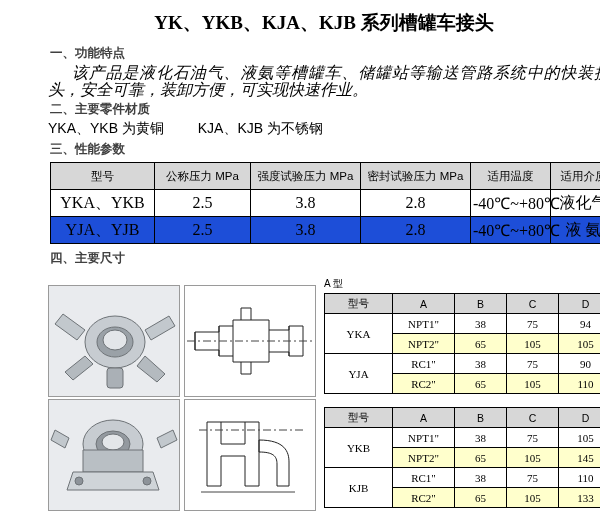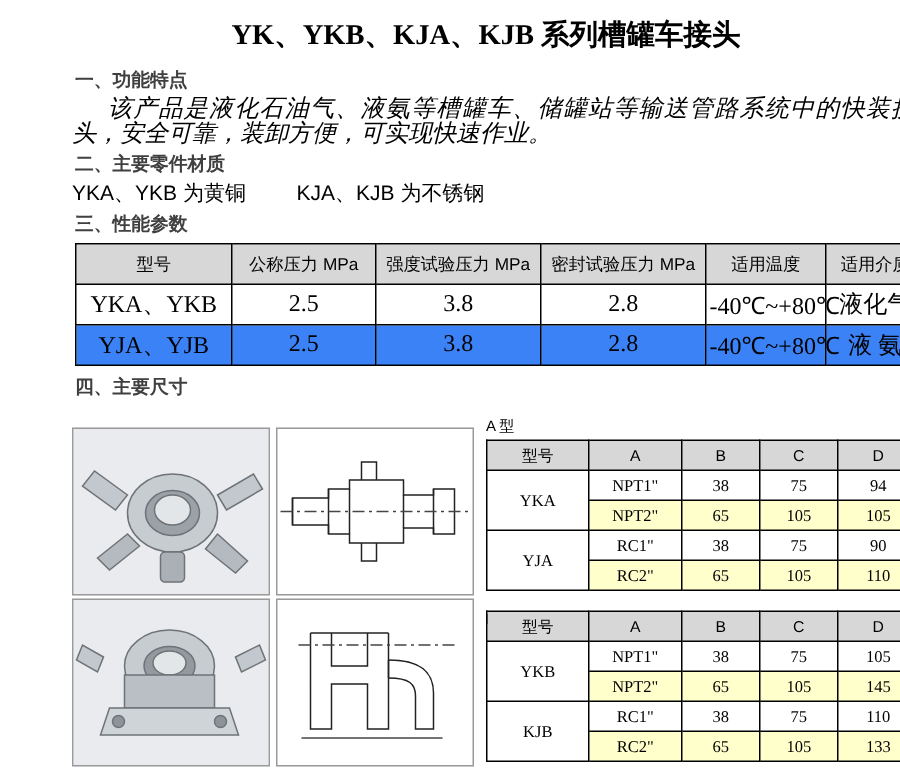--- a/index.html
+++ b/index.html
@@ -73,21 +73,21 @@
     font-family: "Liberation Serif", serif;
     height: 26px;
     padding: 0 2px;
   }
   table.perf tr.hdr td {
     background: #d7d7d7;
     font-family: "Liberation Sans", sans-serif;
     font-size: 11.5px;
   }
   table.perf tr.alt td {
-    background: #3b82f6;
+    background: #1d4ed8;
   }
 
   
   .size-wrap {
     margin-top: 8px;
     position: relative;
     height: 240px;
   }
   .img-box {
     position: absolute;

